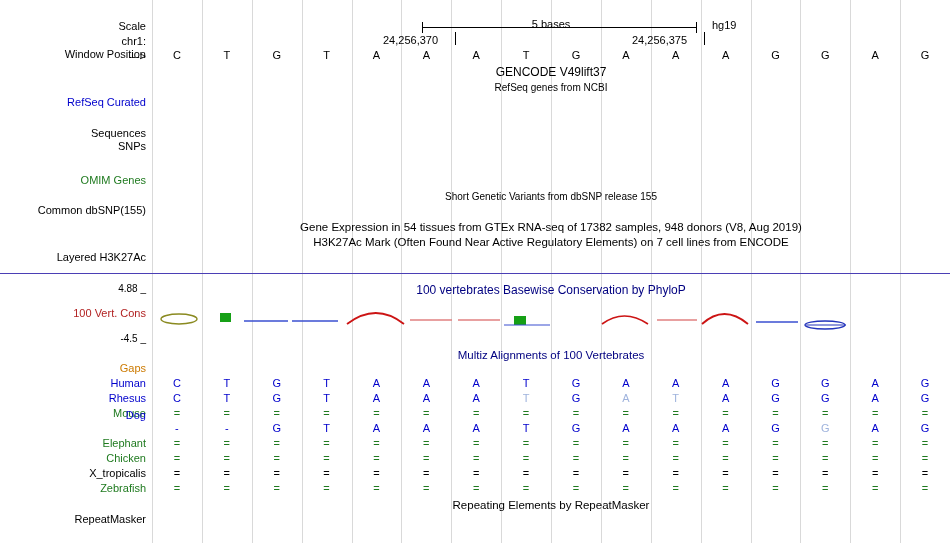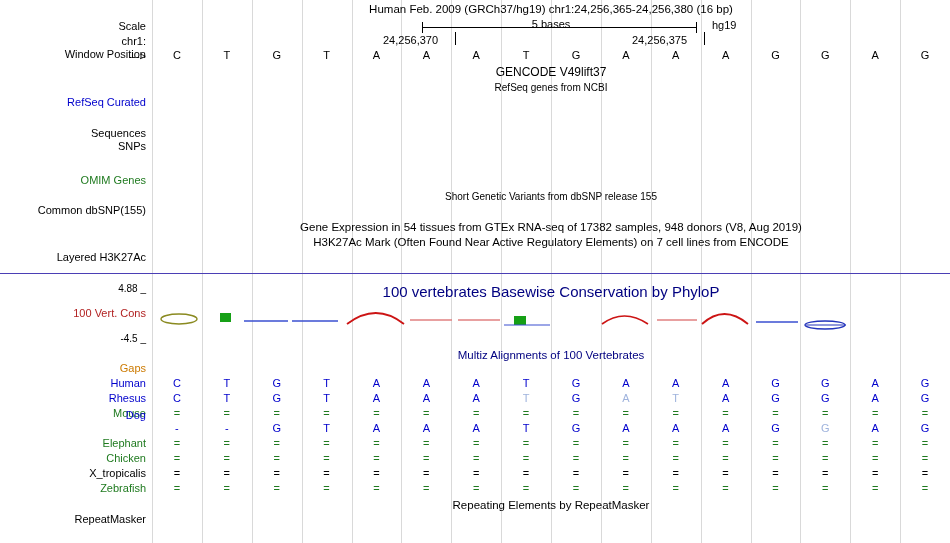--- a/index.html
+++ b/index.html
@@ -147,21 +147,20 @@
       <div class="row-label" style="top: 407px; color: rgb(31, 122, 31);">Mouse</div>
       <div class="row-label" style="top: 409px; color: rgb(0, 0, 204);">Dog</div>
       <div class="row-label" style="top: 437px; color: rgb(31, 122, 31);">Elephant</div>
       <div class="row-label" style="top: 452px; color: rgb(31, 122, 31);">Chicken</div>
       <div class="row-label" style="top: 467px; color: rgb(0, 0, 0);">X_tropicalis</div>
       <div class="row-label" style="top: 482px; color: rgb(31, 122, 31);">Zebrafish</div>
       <div class="row-label" style="top: 513px; color: rgb(0, 0, 0);">RepeatMasker</div>
     </div>
 
   <div class="track-area">
-    <div class="centered-text title-line" style="top:3px;">Human Feb. 2009 (GRCh37/hg19)   chr1:24,256,365-24,256,380 (16 bp)</div>
 
     <div class="centered-text" style="top:18px;">5 bases</div>
     <div class="ruler-line" style="left:270px; top:27px; width:274px;"></div>
     <div class="tick" style="left:270px; top:22px; height:11px;"></div>
     <div class="tick" style="left:544px; top:22px; height:11px;"></div>
     <div style="position:absolute; left:560px; top:19px;">hg19</div>
 
     <div style="position:absolute; left:231px; top:34px;">24,256,370</div>
     <div class="tick" style="left:303px; top:32px; height:13px;"></div>
     <div style="position:absolute; left:480px; top:34px;">24,256,375</div>
@@ -192,21 +191,21 @@
   <div class="track-area">
     <div class="centered-text" style="top:65px; font-size:12px;">GENCODE V49lift37</div>
     <div class="centered-text small" style="top:82px;">RefSeq genes from NCBI</div>
     <div class="centered-text small" style="top:191px;">Short Genetic Variants from dbSNP release 155</div>
     <div class="centered-text" style="top:221px; font-size:11.5px;">Gene Expression in 54 tissues from GTEx RNA-seq of 17382 samples, 948 donors (V8, Aug 2019)</div>
     <div class="centered-text" style="top:236px; font-size:11.5px;">H3K27Ac Mark (Often Found Near Active Regulatory Elements) on 7 cell lines from ENCODE</div>
   </div>
 
   <div class="blue-rule" style="top:273px;"></div>
   <div class="track-area">
-    <div class="centered-text navy" style="top:283px; font-size:15px;">100 vertebrates Basewise Conservation by PhyloP</div>
+    <div class="centered-text navy" style="top:283px; font-size:12px;">100 vertebrates Basewise Conservation by PhyloP</div>
   </div>
   <div class="cons-axis-label" style="top:283px; left:100px; width:46px;">4.88 _</div>
   <div class="cons-axis-label" style="top:333px; left:100px; width:46px;">-4.5 _</div>
 
   <div class="track-area">
     <svg width="798" height="50" style="position:absolute; left:0; top:298px;">
       <line x1="0" y1="25" x2="798" y2="25" stroke="#ffffff" stroke-width="0"></line>
 
       <ellipse cx="27" cy="21" rx="18" ry="5" fill="none" stroke="#8a8a20" stroke-width="1.4"></ellipse>
 

